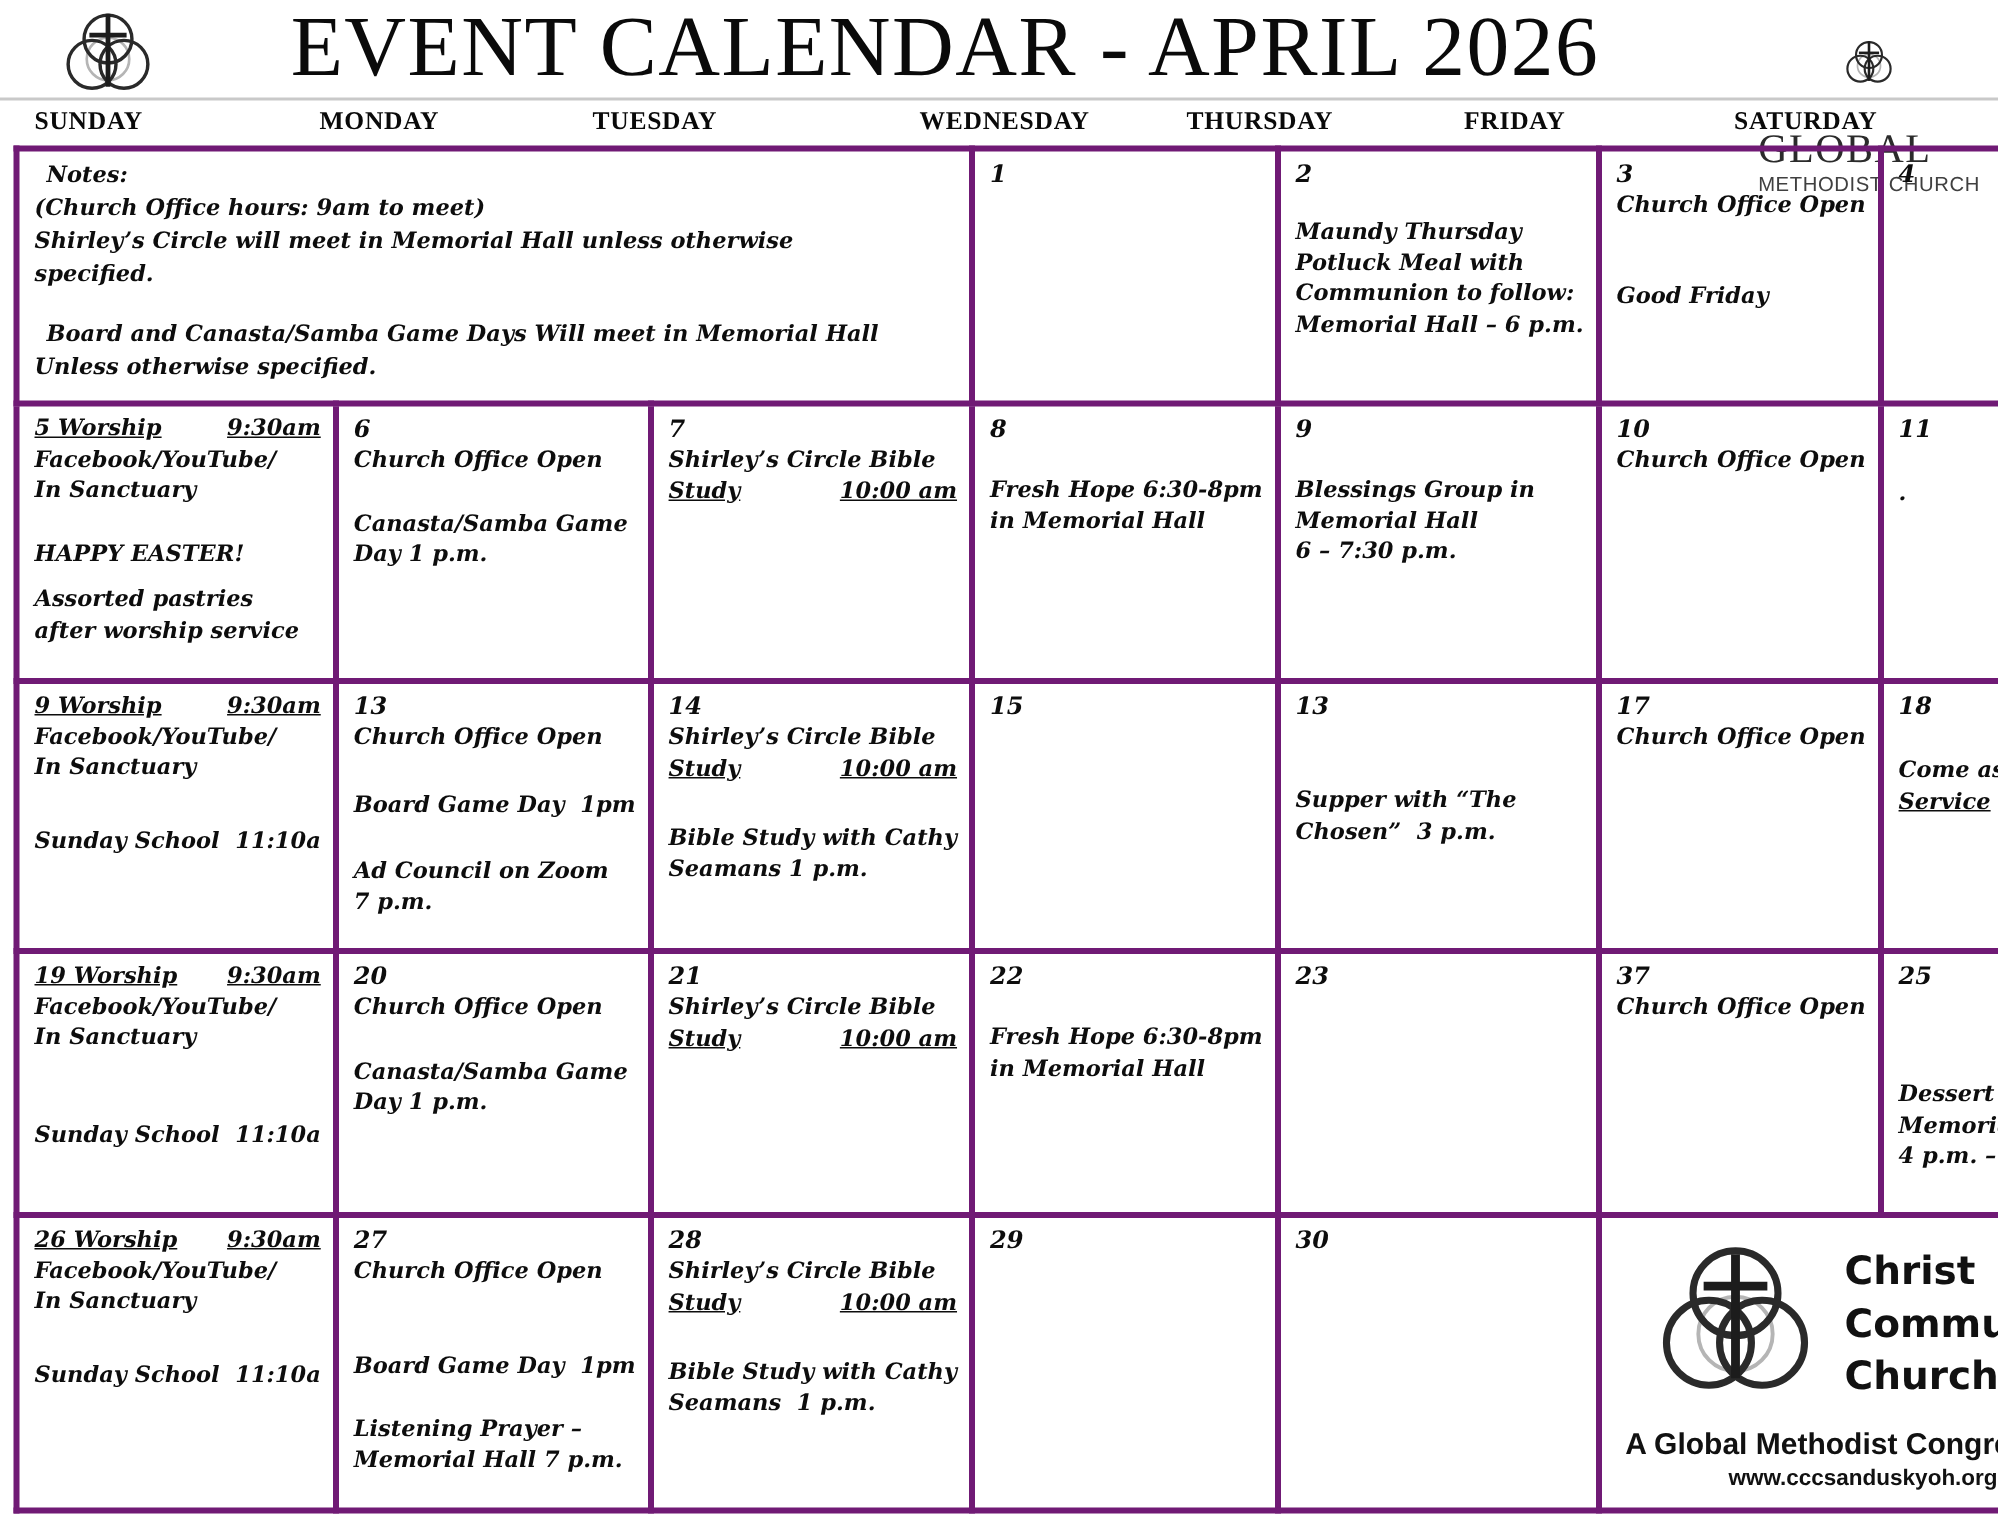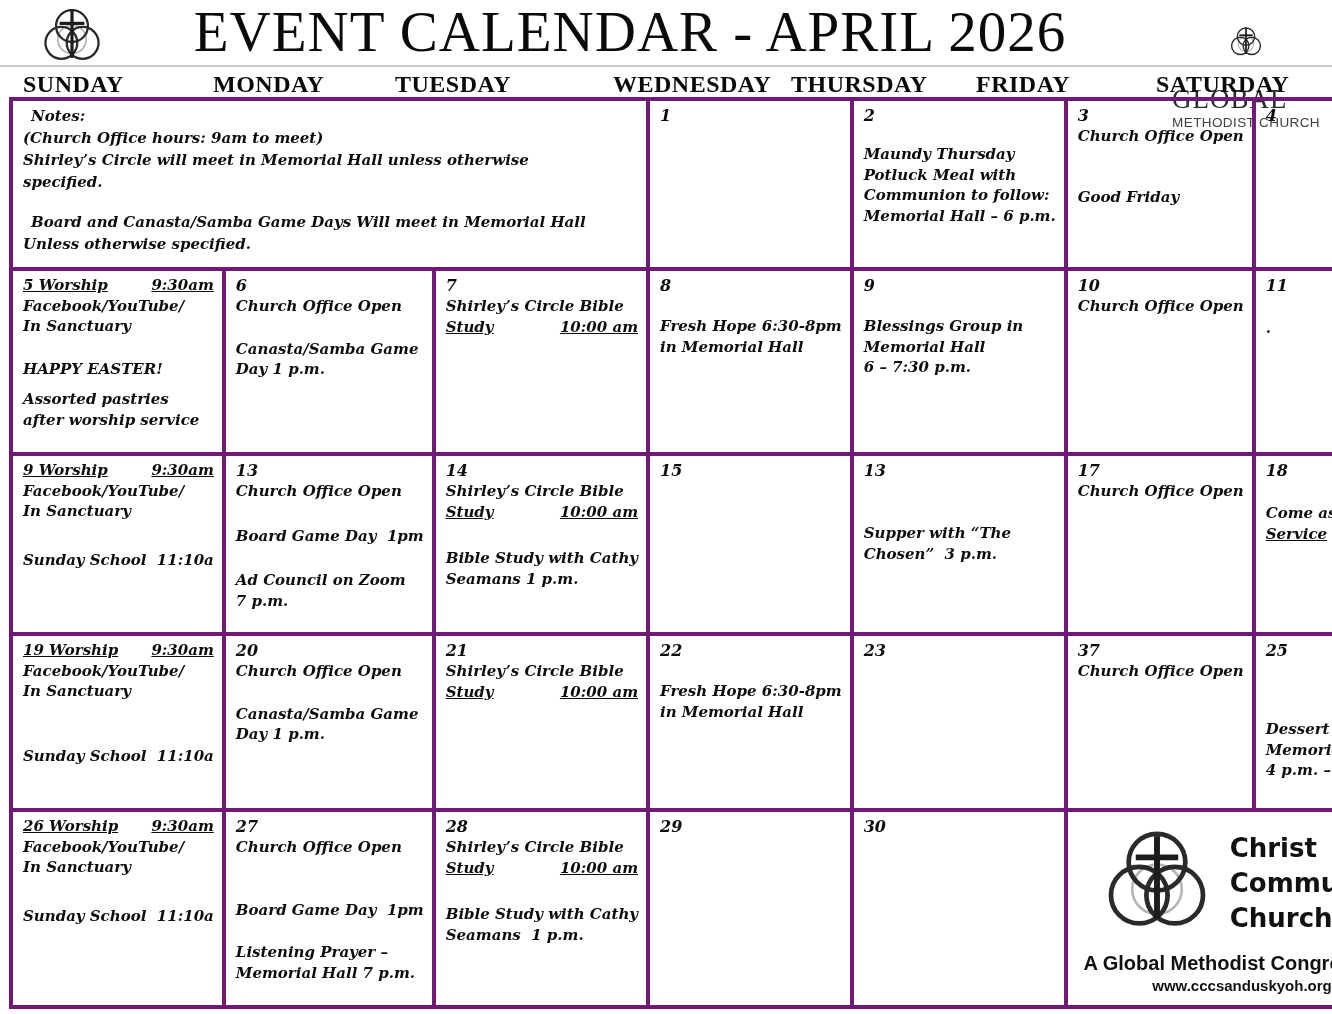--- a/index.html
+++ b/index.html
@@ -14,21 +14,21 @@
       letter-spacing:1px;color:#0a0a0a;white-space:nowrap;}
   .gmc{position:absolute;right:12px;top:20px;display:flex;align-items:center;gap:20px;flex-direction:column;}
   .gmc-text{display:flex;flex-direction:column;line-height:1;}
   .gmc-line1{font-family:"Liberation Serif",serif;font-size:27px;letter-spacing:1px;color:#2b2b2b;}
   .gmc-line2{font-family:"Liberation Sans",sans-serif;font-size:13.5px;letter-spacing:.4px;color:#404040;margin-top:3px;}
   .gray-rule{position:absolute;left:0;top:65px;width:1332px;height:2px;background:#c9c9c9;}
 
   
   .weekday-row{position:absolute;left:9px;top:71px;display:flex;}
   .wd{box-sizing:border-box;padding-left:14px;font-family:"Liberation Serif",serif;
-      font-weight:bold;font-size:24px;letter-spacing:.5px;color:#0a0a0a;}
+      font-weight:bold;font-size:17px;letter-spacing:.5px;color:#0a0a0a;}
 
   
   table.cal{position:absolute;left:9px;top:97px;border-collapse:collapse;table-layout:fixed;
       border:3px solid #000;}
   table.cal td{border:4px solid #701a75;vertical-align:top;box-sizing:border-box;
       padding:4px 8px 0 10px;overflow:hidden;
       font-style:italic;font-weight:bold;font-size:15px;color:#0d0d0d;}
   .num{line-height:21px;white-space:pre;font-size:16px;}
   .ln{line-height:20.5px;white-space:pre;}
   .split{display:flex;justify-content:space-between;line-height:20.5px;text-decoration:underline;}

